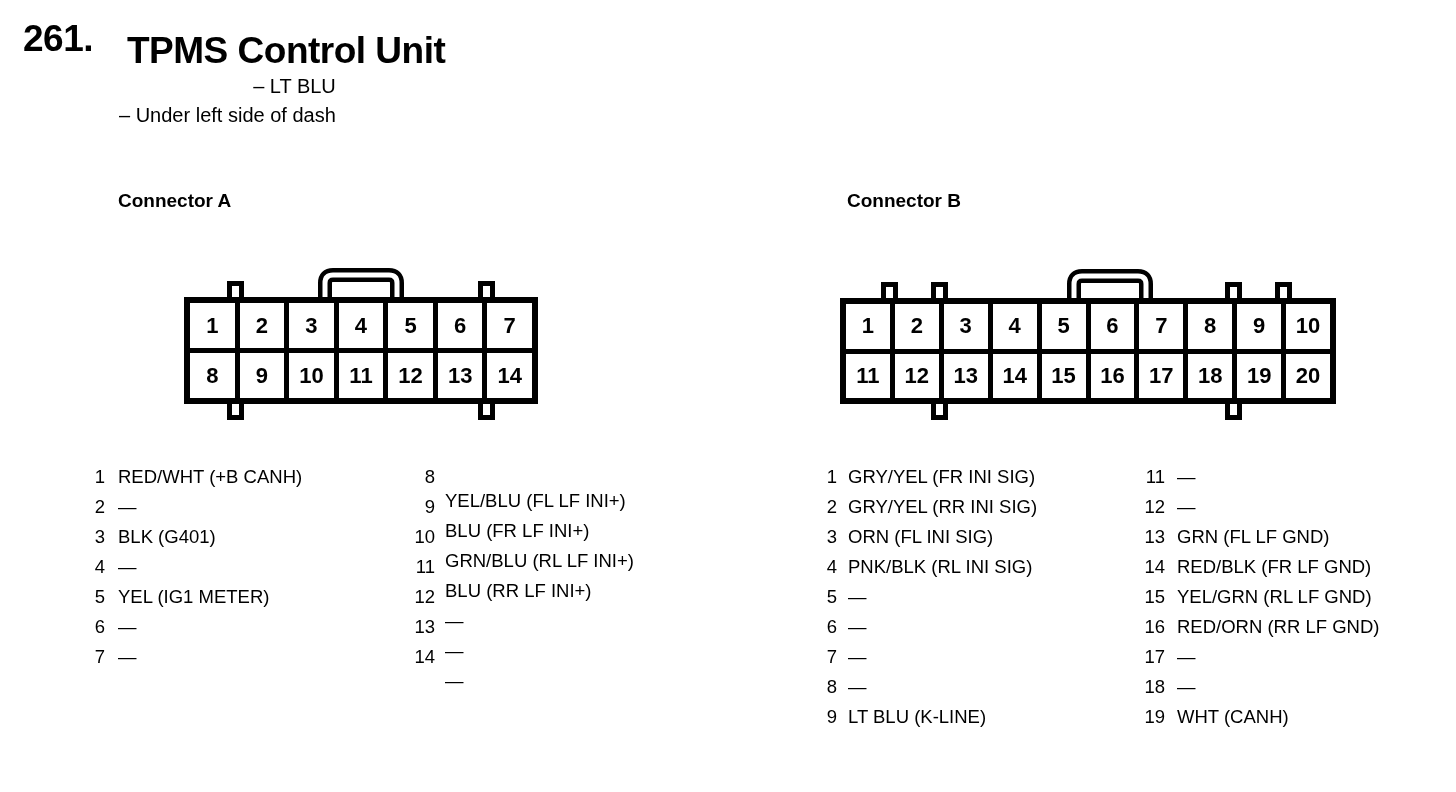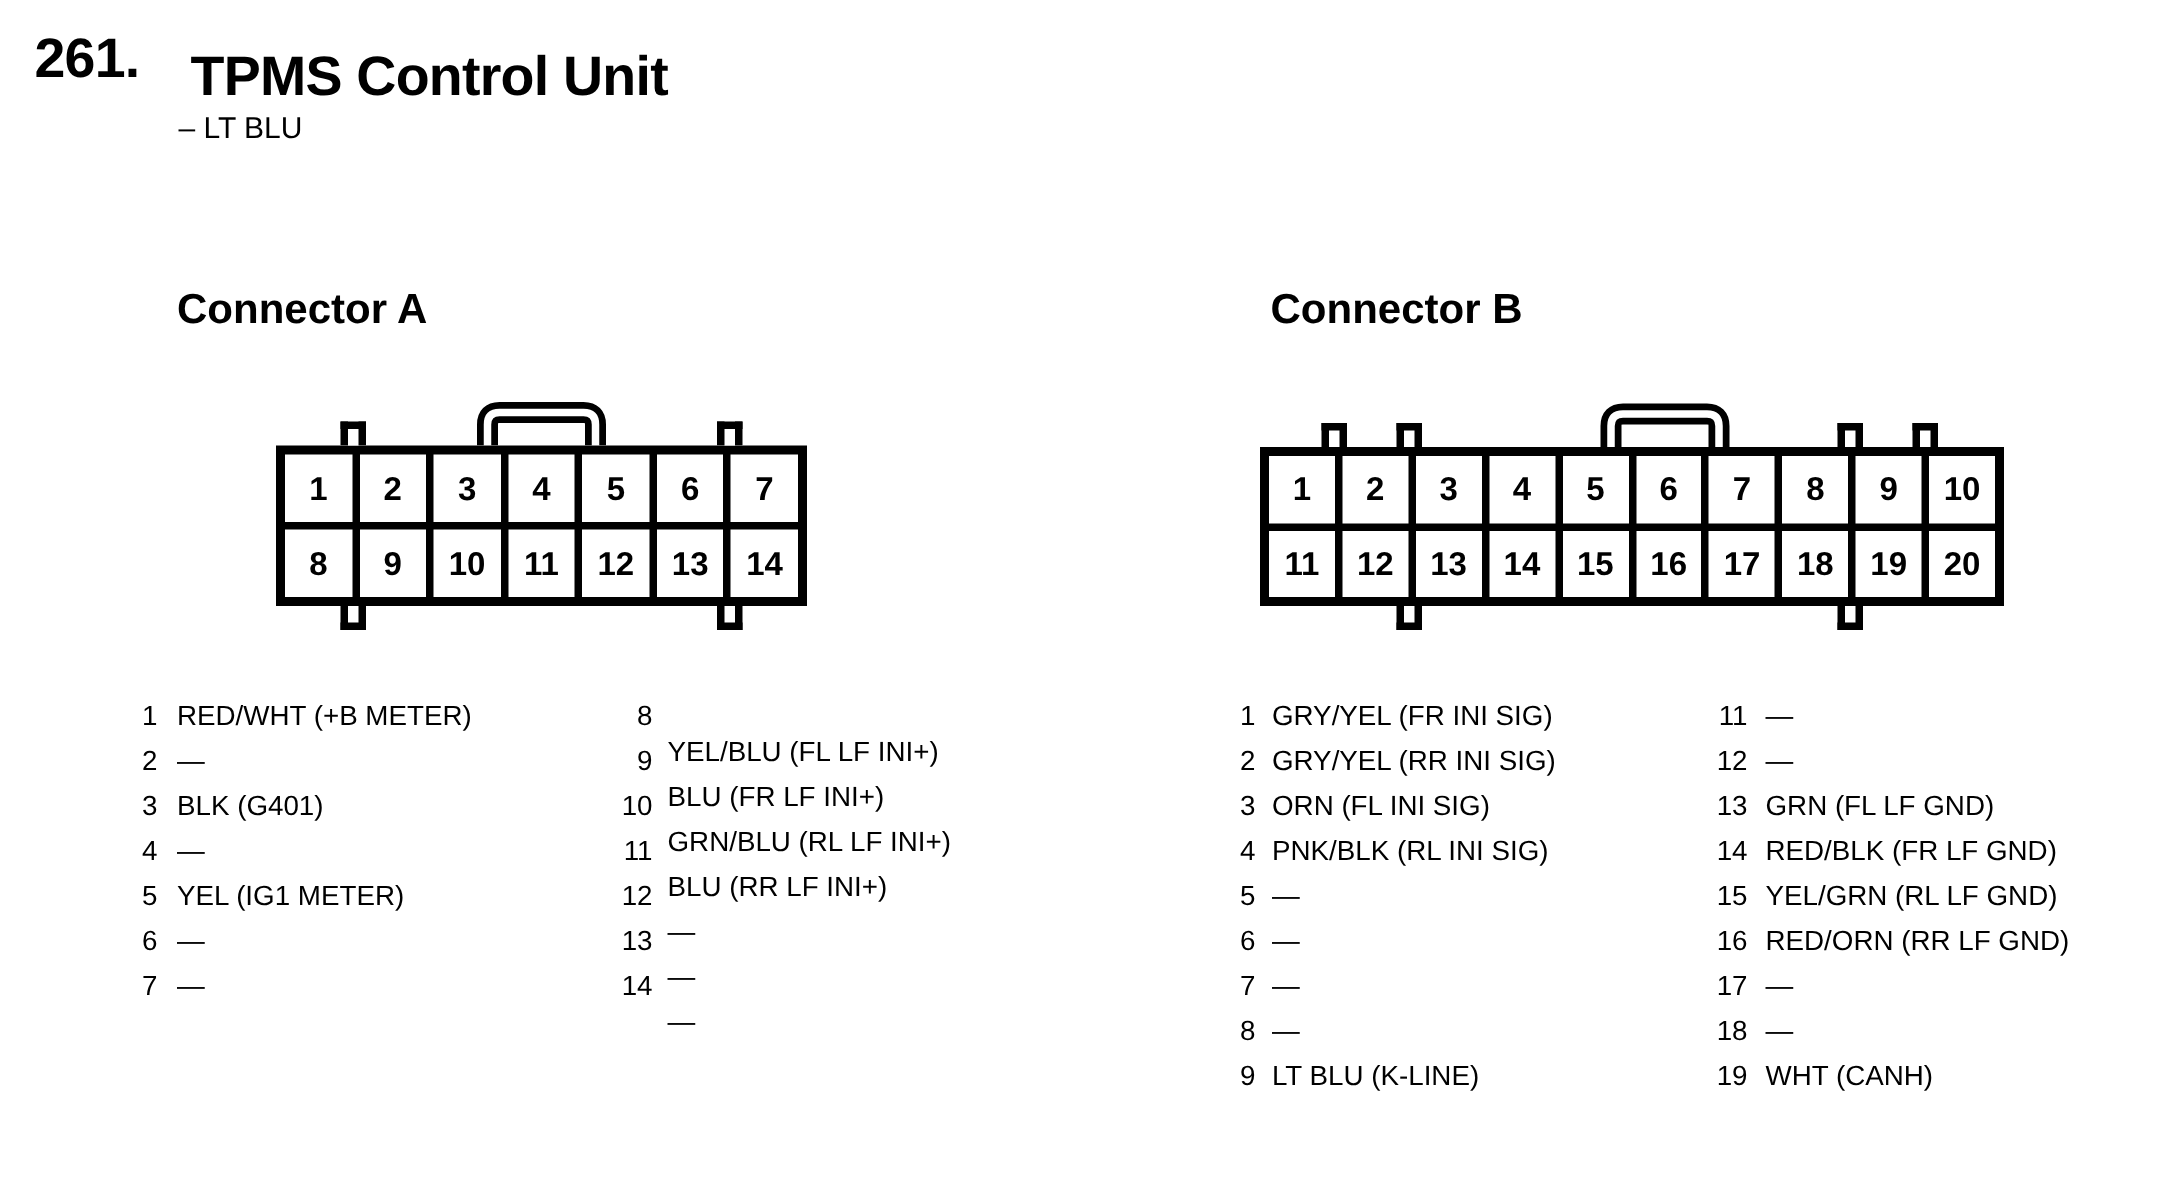--- a/index.html
+++ b/index.html
@@ -9,21 +9,21 @@
     font-family:"Liberation Sans", sans-serif;
     overflow:hidden;
   }
   
   .title-num  { position:absolute; left:23px;  top:18px; font-size:37px; font-weight:bold; letter-spacing:-0.5px; white-space:nowrap; }
   .title-text { position:absolute; left:115px; top:18px; font-size:37px; font-weight:bold; letter-spacing:-0.5px; white-space:nowrap; }
   .notes { position:absolute; left:119px; top:72px; font-size:20px; line-height:29px;text-align:right; }
   .note-row { white-space:nowrap; }
 
   
-  .conn-label { position:absolute; font-size:28px; font-weight:bold; white-space:nowrap; }
+  .conn-label { position:absolute; font-size:19px; font-weight:bold; white-space:nowrap; }
   #labelA { left:118px; top:190px; }
   #labelB { left:847px; top:190px; }
 
   
   .conn-body {
     position:absolute; background:#000; box-sizing:border-box;
     display:grid; gap:5px; padding:6px;
   }
   #bodyA { left:184px; top:297px; width:354px; height:107px; grid-template-columns:repeat(7,1fr); }
   #bodyB { left:840px; top:298px; width:496px; height:106px; grid-template-columns:repeat(10,1fr); }
@@ -55,20 +55,21 @@
 </style>
 </head>
 <body>
 
 <div class="page">
 
   <div class="title-num">261.</div>
   <h1 class="title-text" style="margin:12px;">TPMS Control Unit</h1>
   <div class="notes">
       <div class="note-row">– LT BLU</div>
+      <div class="note-row">– Under left side of dash</div>
     </div>
 
   <h2 id="labelA" class="conn-label" style="margin:0;">Connector A</h2>
   <div id="bodyA" class="conn-body">
     <svg class="clip" style="left:133px;" viewBox="0 0 88 30">
       <path d="M8,30 V16 Q8,8 16,8 H72 Q80,8 80,16 V30" fill="none" stroke="#000" stroke-width="14"></path>
       <path d="M8,30 V16 Q8,8 16,8 H72 Q80,8 80,16 V30" fill="none" stroke="#fff" stroke-width="5"></path>
     </svg>
     <div class="tab top" style="left:43px;"></div>
     <div class="tab top" style="left:294px;"></div>
@@ -85,21 +86,21 @@
       <div class="pin-cell">9</div>
       <div class="pin-cell">10</div>
       <div class="pin-cell">11</div>
       <div class="pin-cell">12</div>
       <div class="pin-cell">13</div>
       <div class="pin-cell">14</div>
     </div>
   <div id="listAL" class="pin-list">
       <div class="pin-row">
         <span class="pin-num">1</span>
-        <span class="pin-desc">RED/WHT (+B METER)</span>
+        <span class="pin-desc">RED/WHT (+B CANH)</span>
       </div>
       <div class="pin-row">
         <span class="pin-num">2</span>
         <span class="pin-desc">—</span>
       </div>
       <div class="pin-row">
         <span class="pin-num">3</span>
         <span class="pin-desc">BLK (G401)</span>
       </div>
       <div class="pin-row">

